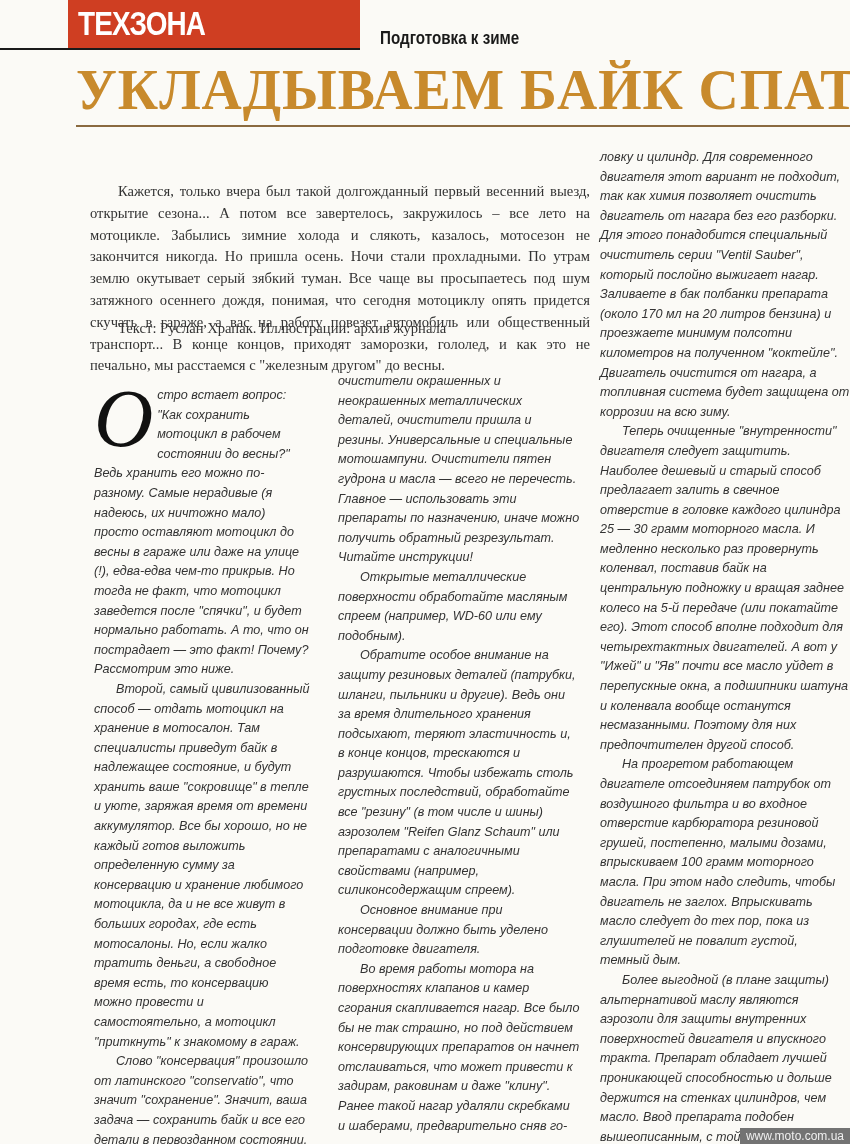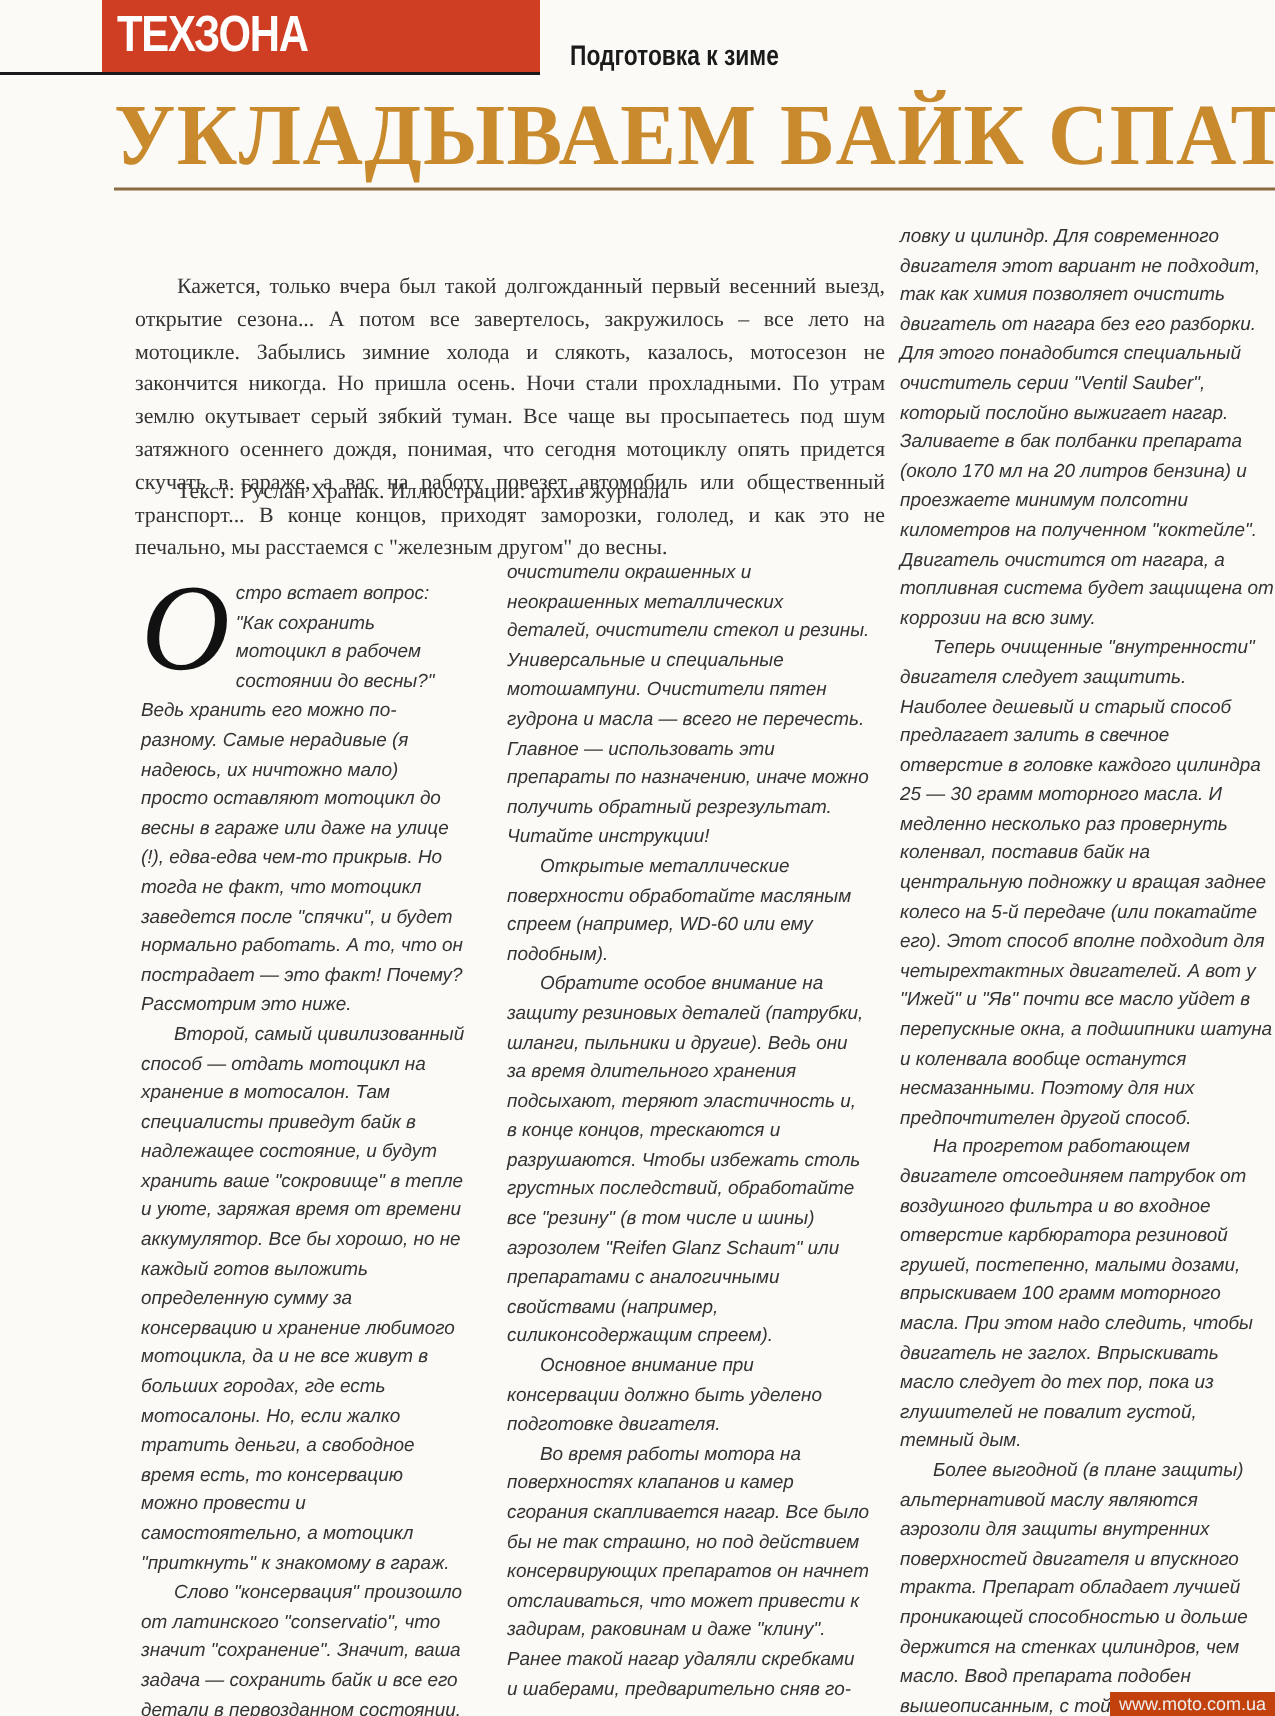--- a/index.html
+++ b/index.html
@@ -14,21 +14,21 @@
   .lead { position:absolute; left:90px; top:145px; width:500px; font-family:Liberation Serif, serif; font-size:14.6px; line-height:21.8px; text-align:justify; color:#333;margin-top:36px; }
   .lead p { margin:0; text-indent:28px; }
   .credits { position:absolute; left:118px; top:320px; font-family:Liberation Serif, serif; font-size:14.6px; color:#333; white-space:nowrap; }
   .col { position:absolute; font-size:12.6px; line-height:19.6px; color:#333; text-align:left; }
   .col p { margin:0; text-indent:22px;font-style:italic; }
   .col p.noindent { text-indent:0; }
   .col1 { left:94px; top:386px; width:216px; }
   .col2 { left:338px; top:372px; width:242px; }
   .col3 { left:600px; top:148px; width:250px; }
   .dropcap { float:left; font-family:"Liberation Serif", serif; font-size:82px; line-height:66px; margin:0 4px 0 0; color:#111; }
-  .watermark { position:absolute; right:0; bottom:0; background:#c2410c; color:#f0f0f0; font-size:12px; padding:1px 6px; }
+  .watermark { position:absolute; right:0; bottom:0; background:#737373; color:#f0f0f0; font-size:12px; padding:1px 6px; }
 </style>
 </head>
 <body>
 
 <div class="topbar">
   <div class="section-tag">
     <span>ТЕХЗОНА</span>
   </div>
   <div class="rule-top"></div>
   <div class="rubric">Подготовка к зиме</div>
@@ -43,21 +43,21 @@
 <div class="credits">Текст: Руслан Храпак. Иллюстрации: архив журнала</div>
 
 <div class="col col1">
   <p class="noindent"><span class="dropcap">О</span><span>стро встает вопрос: "Как сохранить мотоцикл в рабочем состоянии до весны?" Ведь хранить его можно по-разному. Самые нерадивые (я надеюсь, их ничтожно мало) просто оставляют мотоцикл до весны в гараже или даже на улице (!), едва-едва чем-то прикрыв. Но тогда не факт, что мотоцикл заведется после "спячки", и будет нормально работать. А то, что он пострадает — это факт! Почему? Рассмотрим это ниже.</span></p>
   <p>Второй, самый цивилизованный способ — отдать мотоцикл на хранение в мотосалон. Там специалисты приведут байк в надлежащее состояние, и будут хранить ваше "сокровище" в тепле и уюте, заряжая время от времени аккумулятор. Все бы хорошо, но не каждый готов выложить определенную сумму за консервацию и хранение любимого мотоцикла, да и не все живут в больших городах, где есть мотосалоны. Но, если жалко тратить деньги, а свободное время есть, то консервацию можно провести и самостоятельно, а мотоцикл "приткнуть" к знакомому в гараж.</p>
   <p>Слово "консервация" произошло от латинского "conservatio", что значит "сохранение". Значит, ваша задача — сохранить байк и все его детали в первозданном состоянии.</p>
   <p>Перед постановкой "на консервацию" мотоцикл надо чисто вымыть. Время, когда для мойки мотоцикла был доступен только стиральный порошок, давно прошло, сейчас в продаже — вал различных косметических средств. В авто и мото магазинах есть</p>
 </div>
 
 <div class="col col2">
-  <p class="noindent">очистители окрашенных и неокрашенных металлических деталей, очистители стекол и резины. Универсальные и специальные мотошампуни. Очистители пятен гудрона и масла — всего не перечесть. Главное — использовать эти препараты по назначению, иначе можно получить обратный резрезультат. Читайте инструкции!</p>
+  <p class="noindent">очистители окрашенных и неокрашенных металлических деталей, очистители пришла и резины. Универсальные и специальные мотошампуни. Очистители пятен гудрона и масла — всего не перечесть. Главное — использовать эти препараты по назначению, иначе можно получить обратный резрезультат. Читайте инструкции!</p>
   <p>Открытые металлические поверхности обработайте масляным спреем (например, WD-60 или ему подобным).</p>
   <p>Обратите особое внимание на защиту резиновых деталей (патрубки, шланги, пыльники и другие). Ведь они за время длительного хранения подсыхают, теряют эластичность и, в конце концов, трескаются и разрушаются. Чтобы избежать столь грустных последствий, обработайте все "резину" (в том числе и шины) аэрозолем "Reifen Glanz Schaum" или препаратами с аналогичными свойствами (например, силиконсодержащим спреем).</p>
   <p>Основное внимание при консервации должно быть уделено подготовке двигателя.</p>
   <p>Во время работы мотора на поверхностях клапанов и камер сгорания скапливается нагар. Все было бы не так страшно, но под действием консервирующих препаратов он начнет отслаиваться, что может привести к задирам, раковинам и даже "клину". Ранее такой нагар удаляли скребками и шаберами, предварительно сняв го-</p>
 </div>
 
 <div class="col col3">
   <p class="noindent">ловку и цилиндр. Для современного двигателя этот вариант не подходит, так как химия позволяет очистить двигатель от нагара без его разборки. Для этого понадобится специальный очиститель серии "Ventil Sauber", который послойно выжигает нагар. Заливаете в бак полбанки препарата (около 170 мл на 20 литров бензина) и проезжаете минимум полсотни километров на полученном "коктейле". Двигатель очистится от нагара, а топливная система будет защищена от коррозии на всю зиму.</p>
   <p>Теперь очищенные "внутренности" двигателя следует защитить. Наиболее дешевый и старый способ предлагает залить в свечное отверстие в головке каждого цилиндра 25 — 30 грамм моторного масла. И медленно несколько раз провернуть коленвал, поставив байк на центральную подножку и вращая заднее колесо на 5-й передаче (или покатайте его). Этот способ вполне подходит для четырехтактных двигателей. А вот у "Ижей" и "Яв" почти все масло уйдет в перепускные окна, а подшипники шатуна и коленвала вообще останутся несмазанными. Поэтому для них предпочтителен другой способ.</p>
   <p>На прогретом работающем двигателе отсоединяем патрубок от воздушного фильтра и во входное отверстие карбюратора резиновой грушей, постепенно, малыми дозами, впрыскиваем 100 грамм моторного масла. При этом надо следить, чтобы двигатель не заглох. Впрыскивать масло следует до тех пор, пока из глушителей не повалит густой, темный дым.</p>

